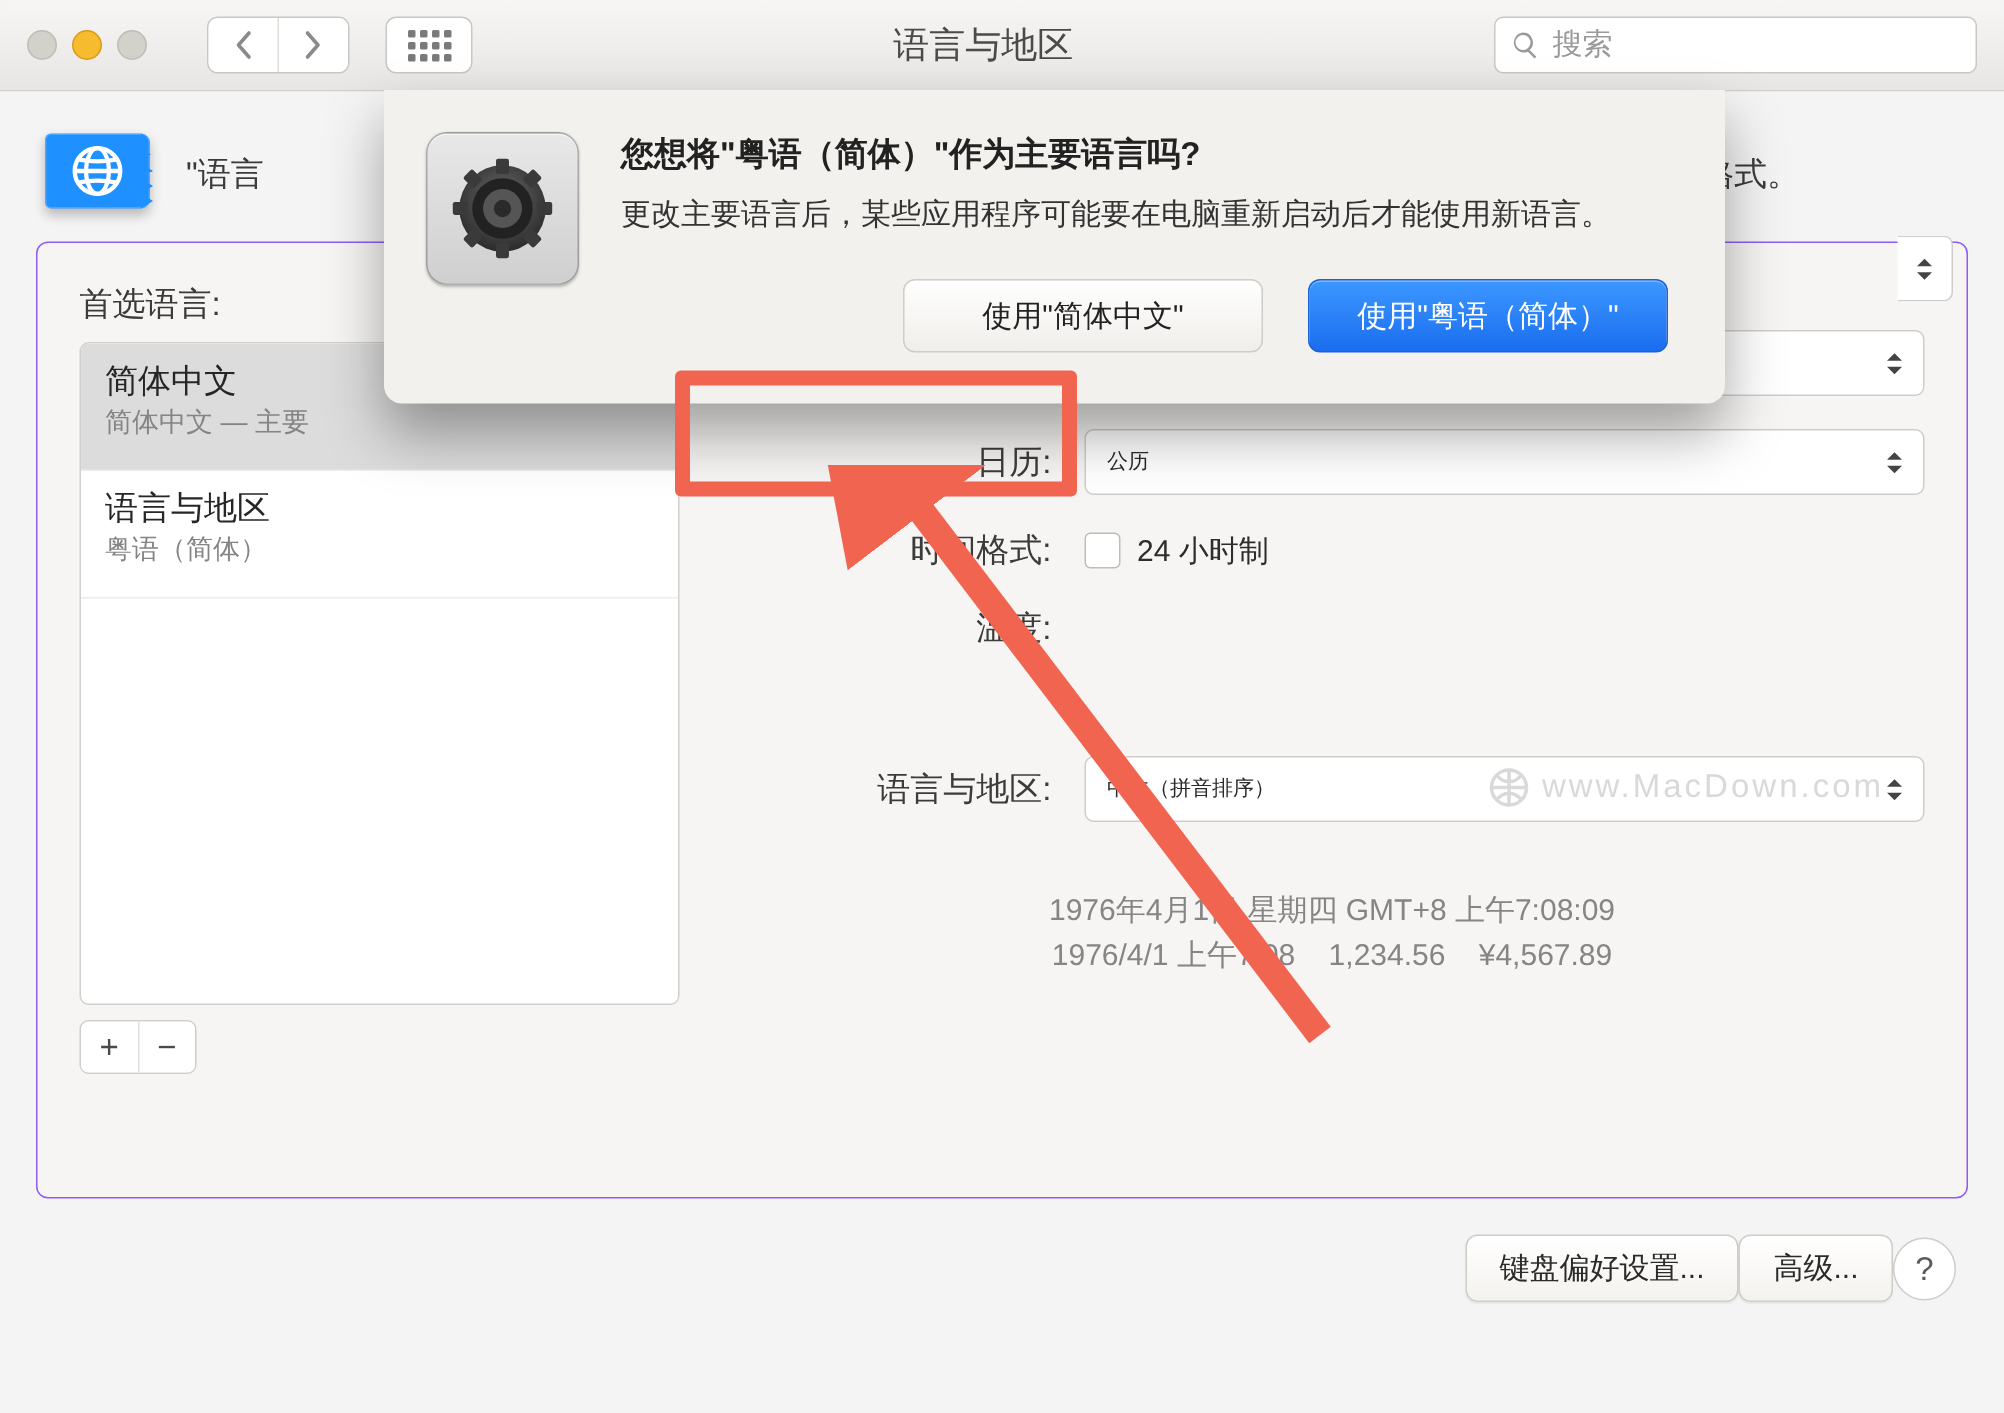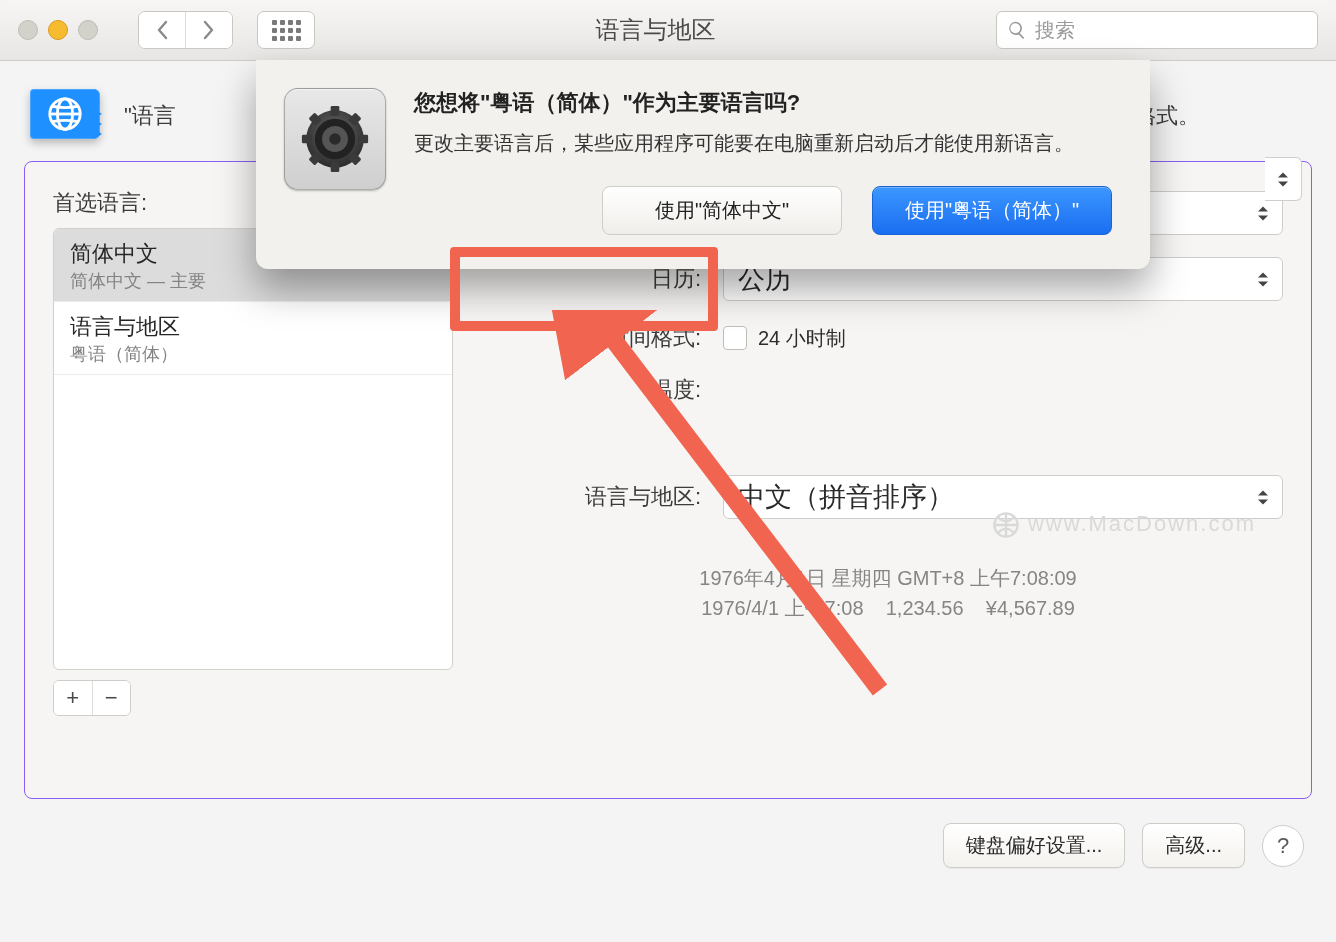--- a/index.html
+++ b/index.html
@@ -107,58 +107,58 @@
     min-height: 580px;
   }
 
   .left-col { width: 400px; flex:none; }
   .section-title { font-size:22px; color:#3b3b3b; margin-bottom:10px; }
 
   .lang-list {
     border:1px solid #d2d0cc; border-radius:6px; background:#fff;
     height: 440px; overflow:hidden;
   }
-  .lang-item { padding:10px 16px 8px; border-bottom:1px solid #ececec; }
+  .lang-item { padding:10px 16px 20px; border-bottom:1px solid #ececec; }
   .lang-item.selected { background:#dcdcdc; }
   .lang-item .title { font-size:22px; color:#262626; }
   .lang-item .sub { font-size:18px; color:#848484; margin-top:0; }
 
   .add-remove {
     margin-top:10px; display:flex; border:1px solid #cfcdc9; border-radius:6px;
     width:76px; height:34px; background:#fff; overflow:hidden;
   }
   .add-remove button {
     flex:1; border:none; background:#fff; font-size:22px; color:#4a4a4a; cursor:pointer;
   }
   .add-remove button + button { border-left:1px solid #e0ded9; }
 
-  .right-col { flex:1; padding-top: 3px; }
+  .right-col { flex:1; padding-top: 32px; }
   .form-row {
     display:flex; align-items:center; gap:22px; margin-bottom:22px;
   }
   .form-row.big-gap { margin-top:70px; }
   .row-label { width: 208px; text-align:right; font-size:22px; color:#3b3b3b; white-space:nowrap; }
   .select {
     flex:1; background:#fff; border:1px solid #cfcdc9; border-radius:6px; height:42px;
     display:flex; align-items:center; justify-content:space-between; padding:0 8px 0 14px;
-    font-size:27px; color:#2a2a2a; position:relative;
+    font-size:14px; color:#2a2a2a; position:relative;
   }
   .stepper-caret {
     width:22px; display:flex; flex-direction:column; align-items:center; justify-content:center;
     gap:1px; padding:4px 0;
   }
   .stepper-caret svg { width:12px; height:9px; fill:#444; }
   .checkbox { width:22px; height:22px; border:1px solid #bfbdb9; border-radius:4px; background:#fff; }
 
   .example-block {
     text-align:center; color:#858585; font-size:20px; line-height:1.5;
   }
 
   .footer-row {
-    display:flex; justify-content:flex-end; align-items:center; gap:17px; margin-top:24px;
+    display:flex; justify-content:flex-end; align-items:center; gap:0; margin-top:24px;
     padding: 0 8px 10px 0;
   }
   .mac-btn {
     background:linear-gradient(#fff,#f4f2ee); border:1px solid #cfcdc8; border-radius:8px;
     padding:8px 22px; font-size:20px; color:#2b2b2b; cursor:pointer;
     box-shadow: 0 1px 1px rgba(0,0,0,0.05);
   }
   .help-btn {
     width:40px; height:40px; border-radius:50%; border:1px solid #cfcdc8;
     background:#fff; color:#5a5a5a; font-size:22px; display:flex;

